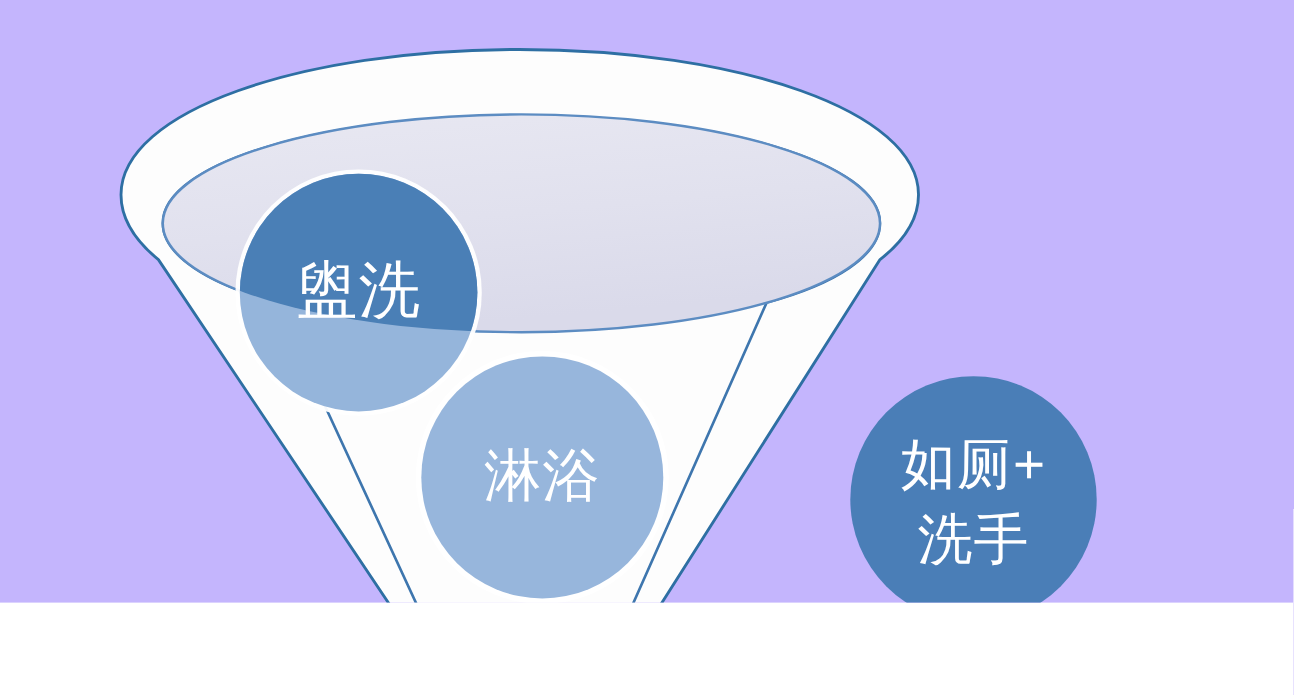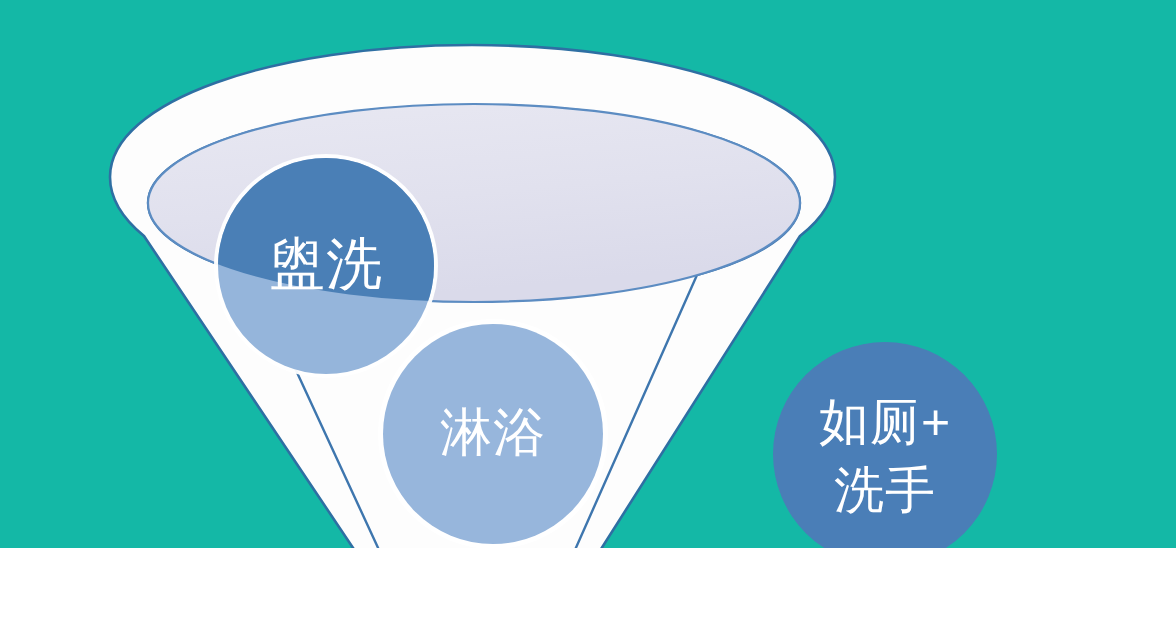--- a/index.html
+++ b/index.html
@@ -7,21 +7,21 @@
     padding: 0;
     background: #ffffff;
   }
   body {
     font-family: "Liberation Sans", sans-serif;
   }
   #stage {
     position: relative;
     width: 1176px;
     height: 548px;
-    background: #14b8a6;
+    background: #c4b5fd;
     overflow: hidden;
   }
   #stage svg {
     position: absolute;
     left: 0;
     top: 0;
     width: 1176px;
     height: 632px;
   }
   .bubble-label {

